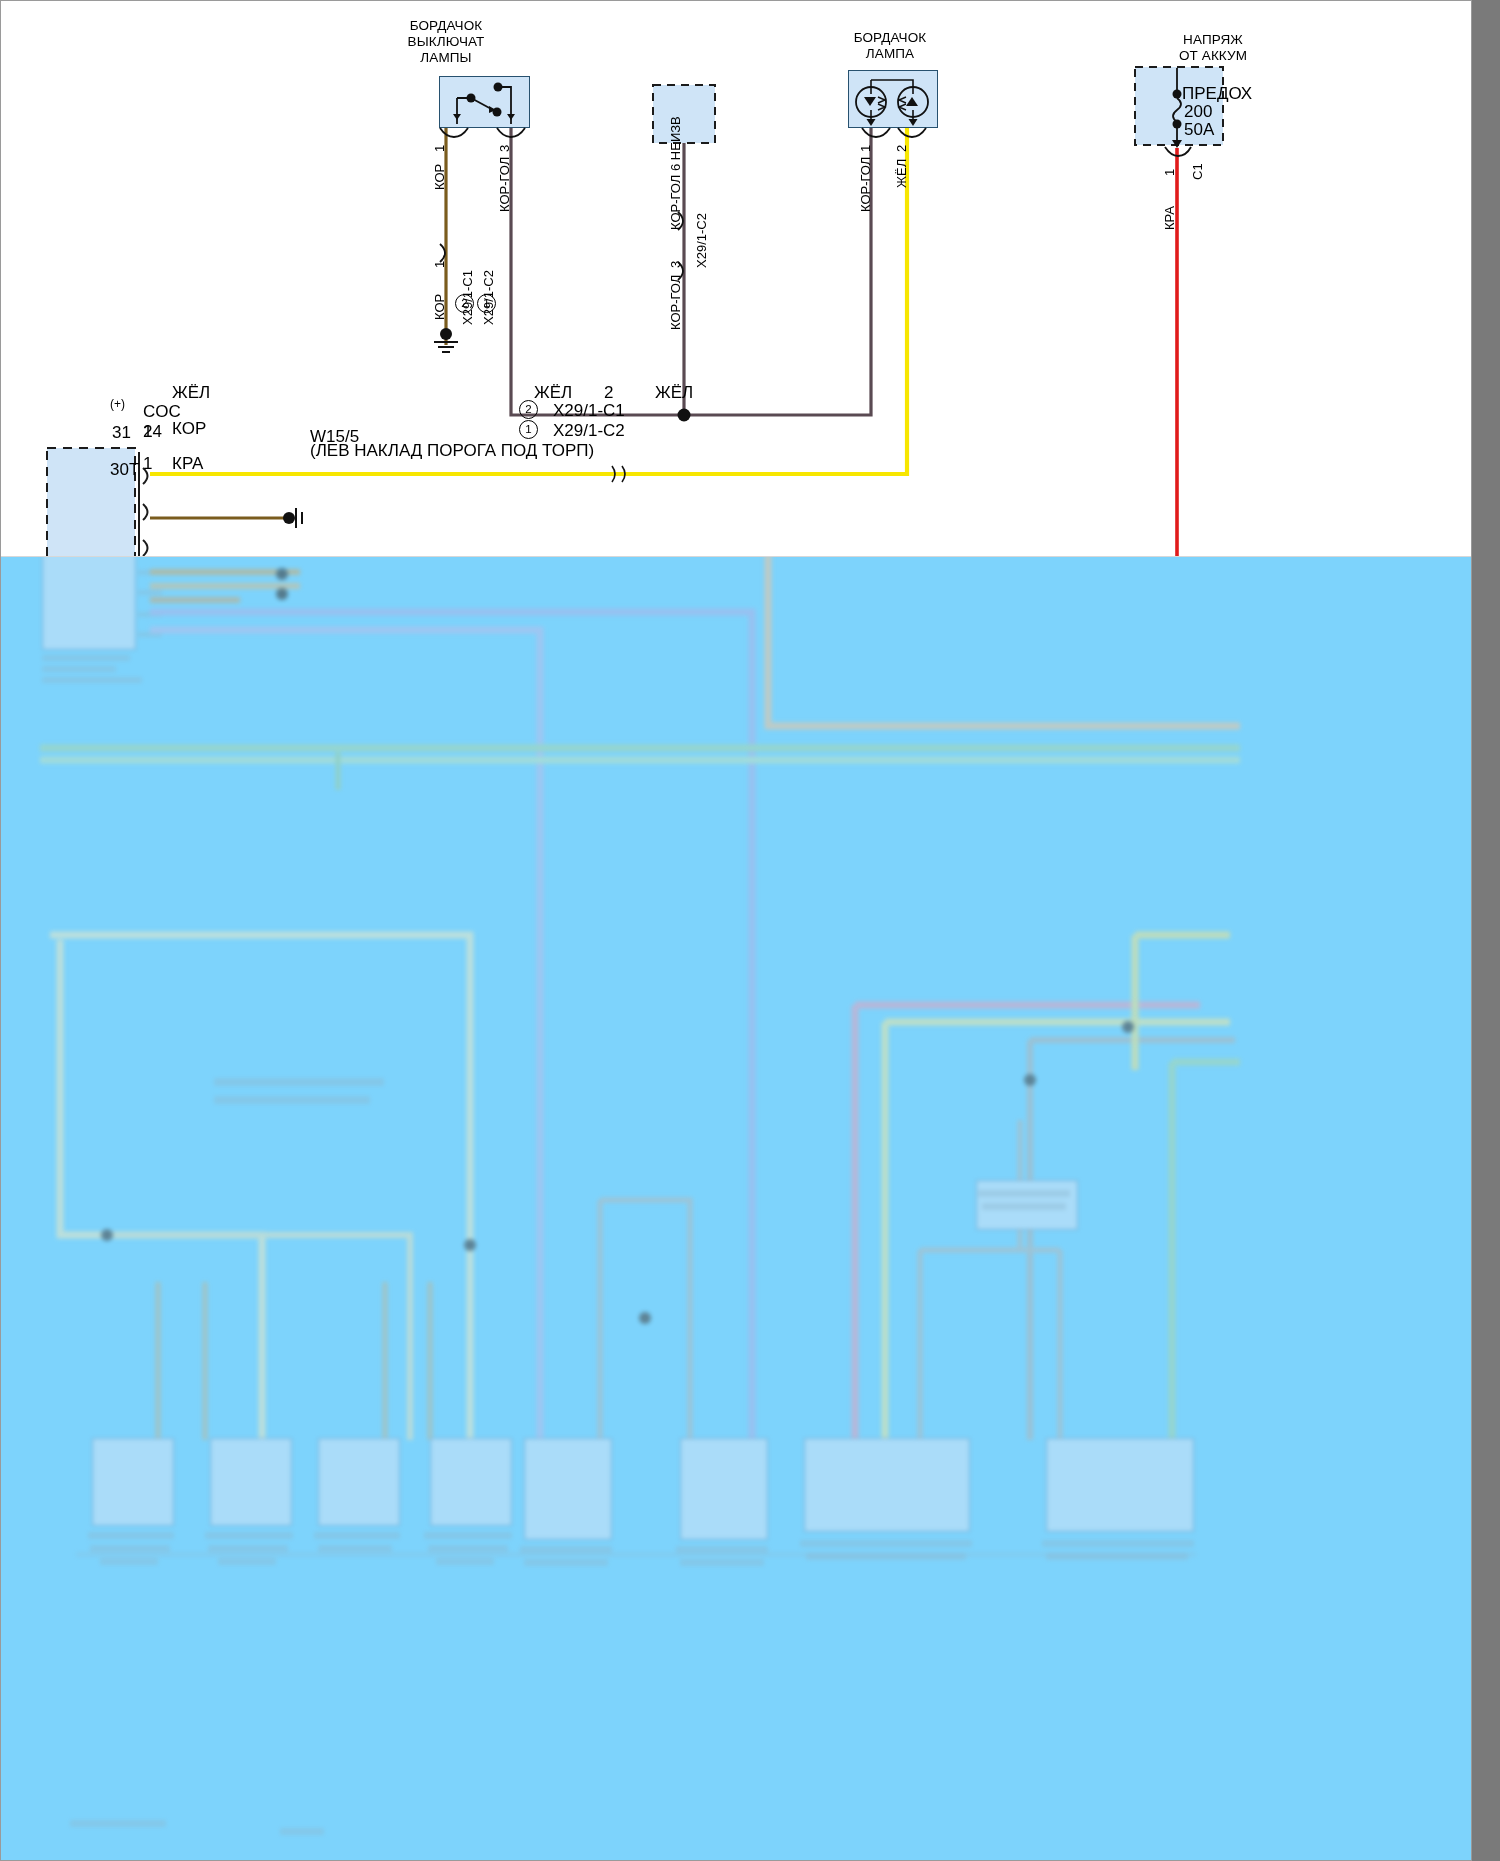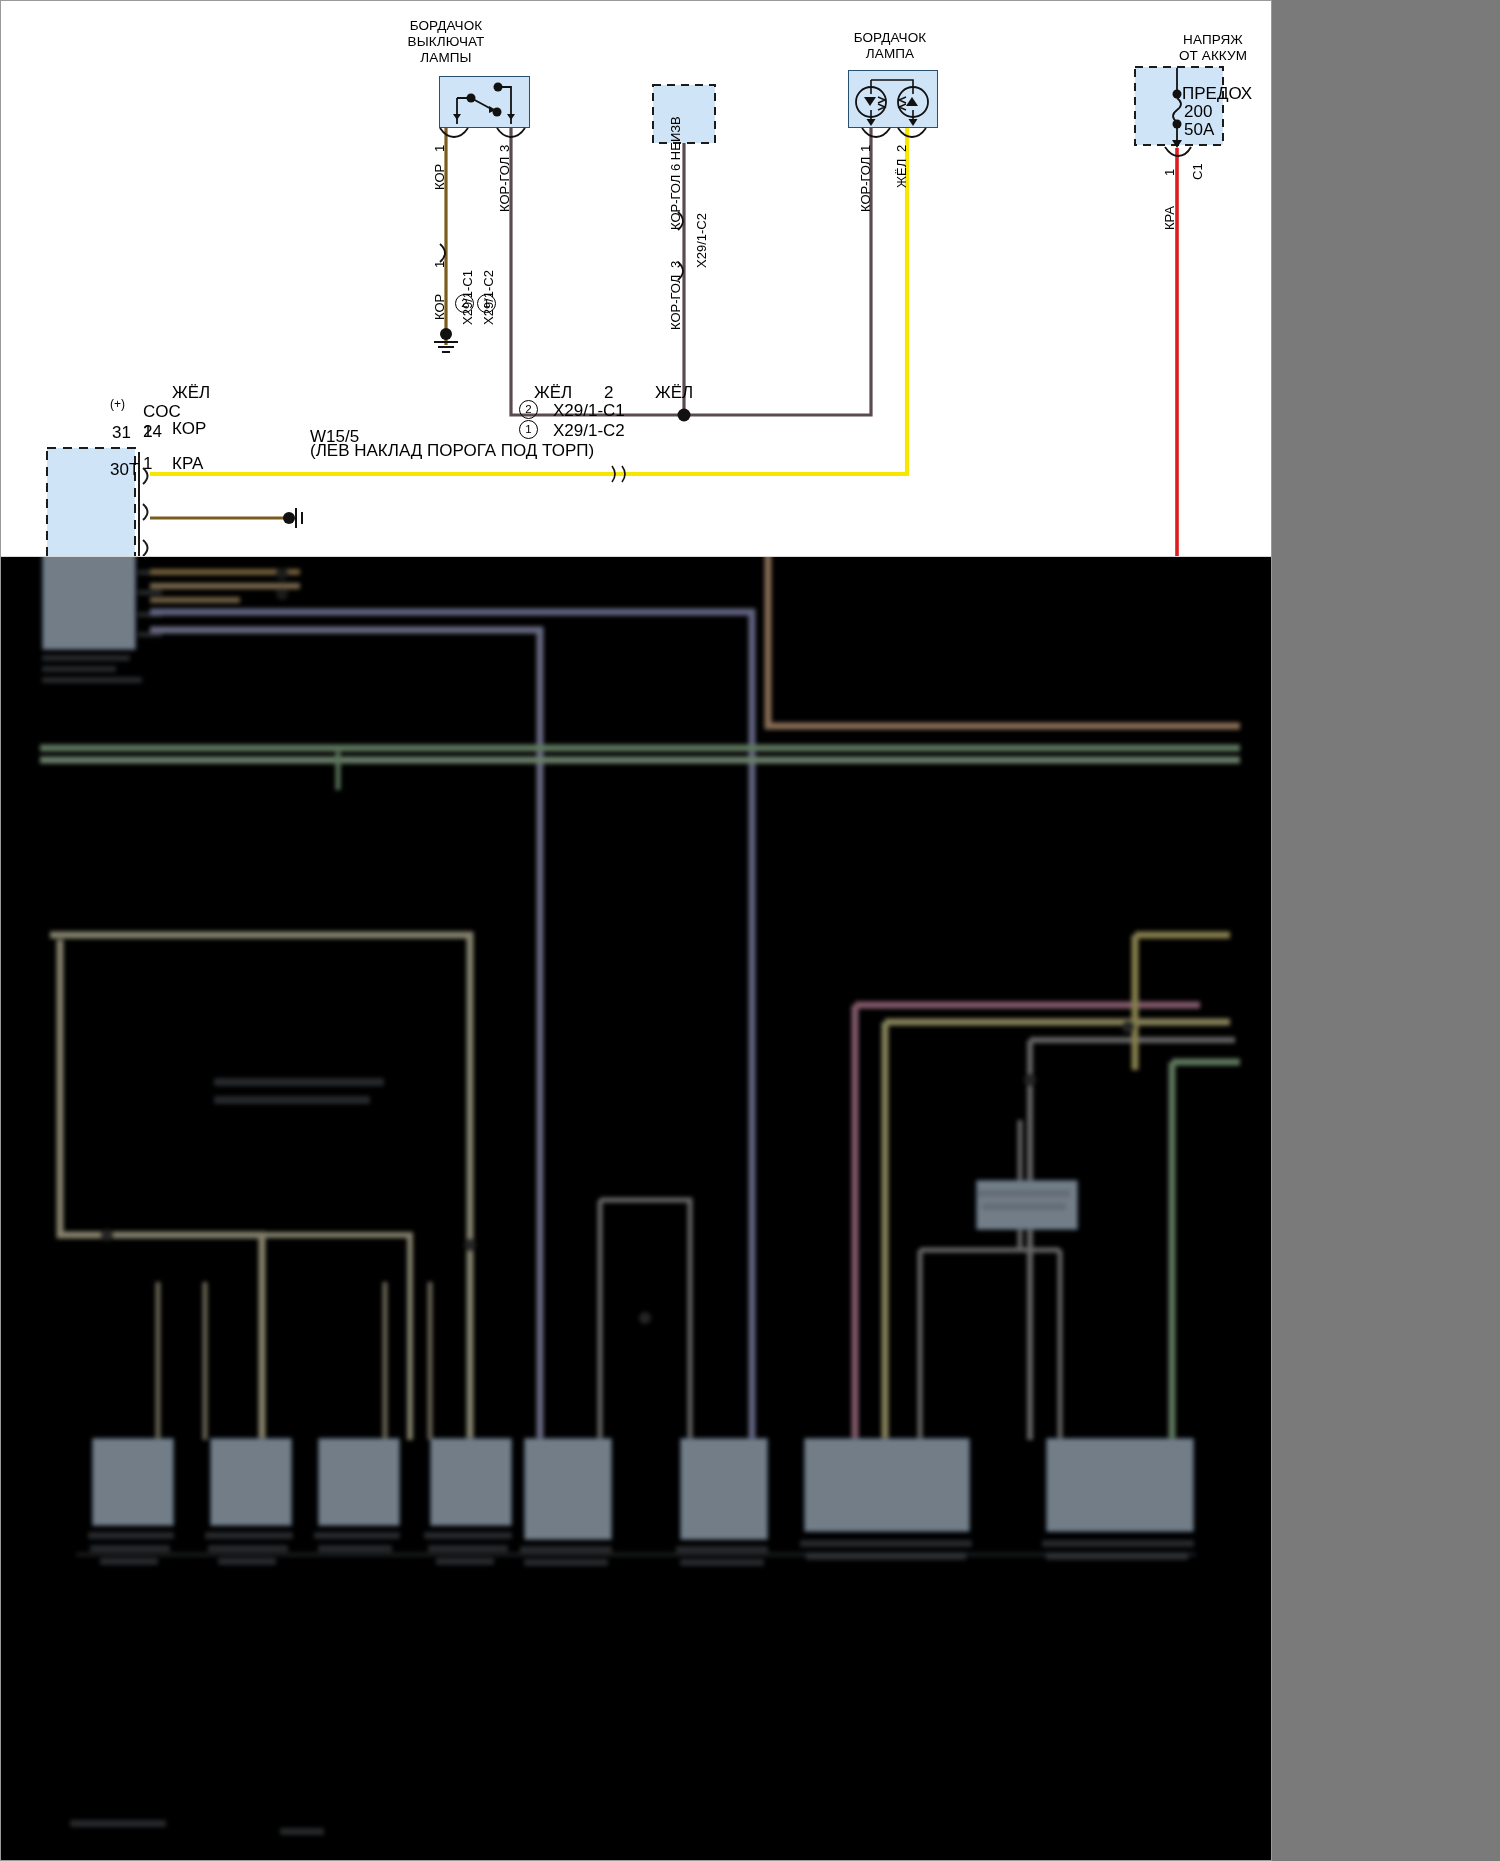--- a/index.html
+++ b/index.html
@@ -1,17 +1,17 @@
 <!DOCTYPE html>
 <html><head>
 <meta charset="utf-8">
 <style>
   html,body{margin:0;padding:0;background:#7a7a7a;}
   body{font-family:"Liberation Sans","DejaVu Sans",sans-serif;}
-  #page{position:relative;width:1272px;height:1861px;background:#000000;overflow:hidden;}
+  #page{position:relative;width:1472px;height:1861px;background:#7dd3fc;overflow:hidden;}
 
   
   #bg{position:absolute;left:0;top:0;width:1500px;height:1861px;
       filter:blur(2.2px);opacity:.55;}
   .box-bg{position:absolute;background:#cfe4f7;border:1px solid #6f90b4;}
   .lbl-bg{position:absolute;background:#9aa4b0;opacity:.45;border-radius:1px;}
 
   
   #fg{position:absolute;left:0;top:0;width:1500px;height:556px;background:#fff;
       border-bottom:1px solid #d8d8d8;}

